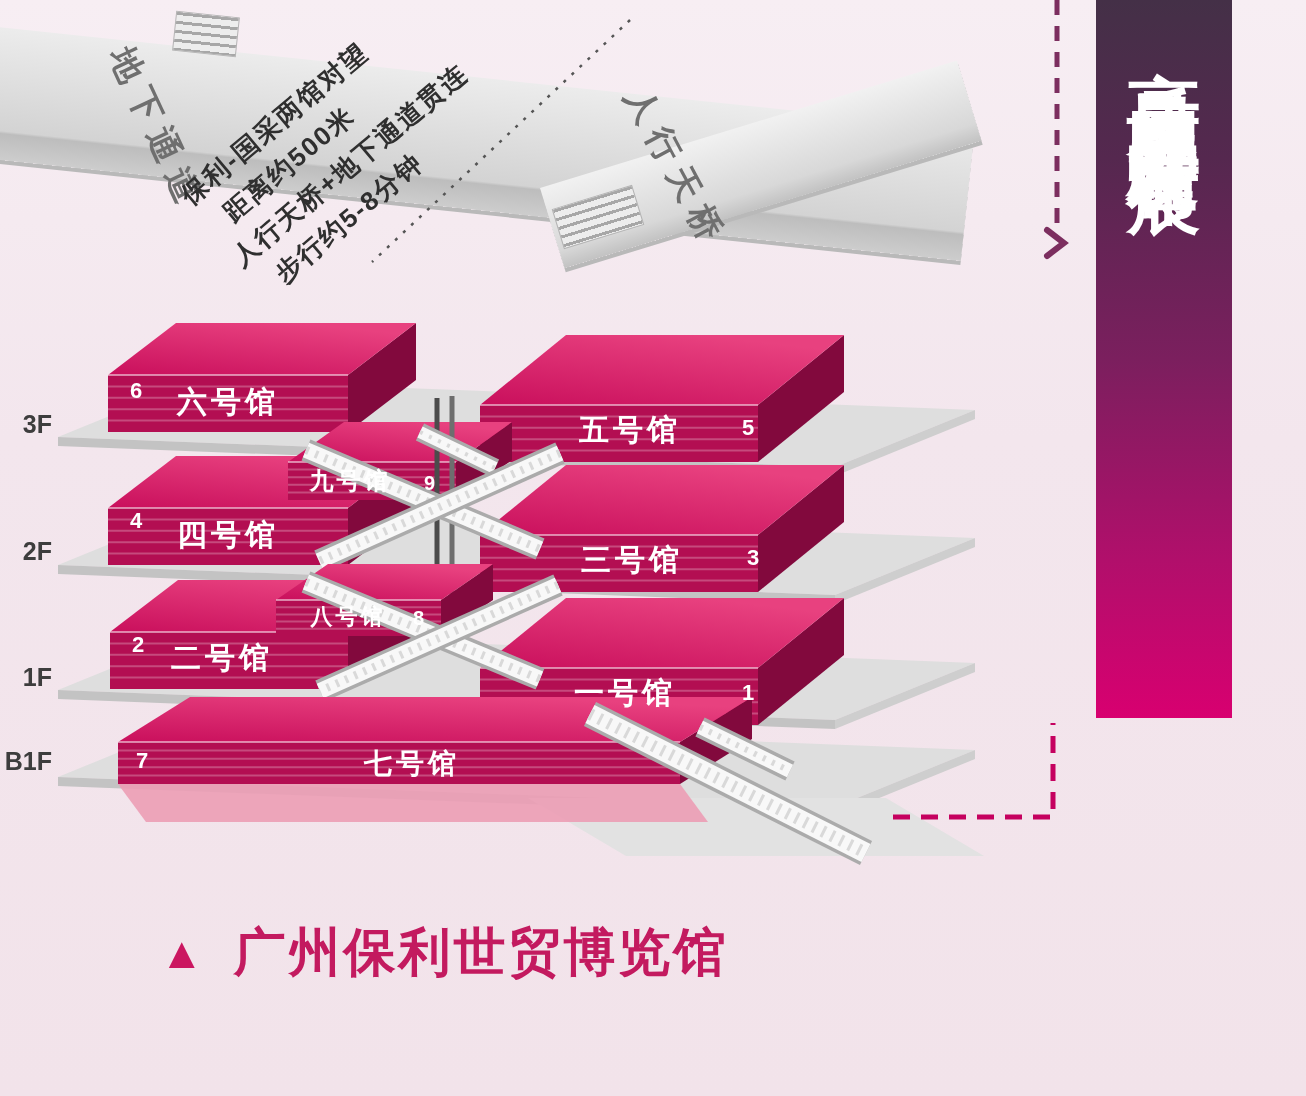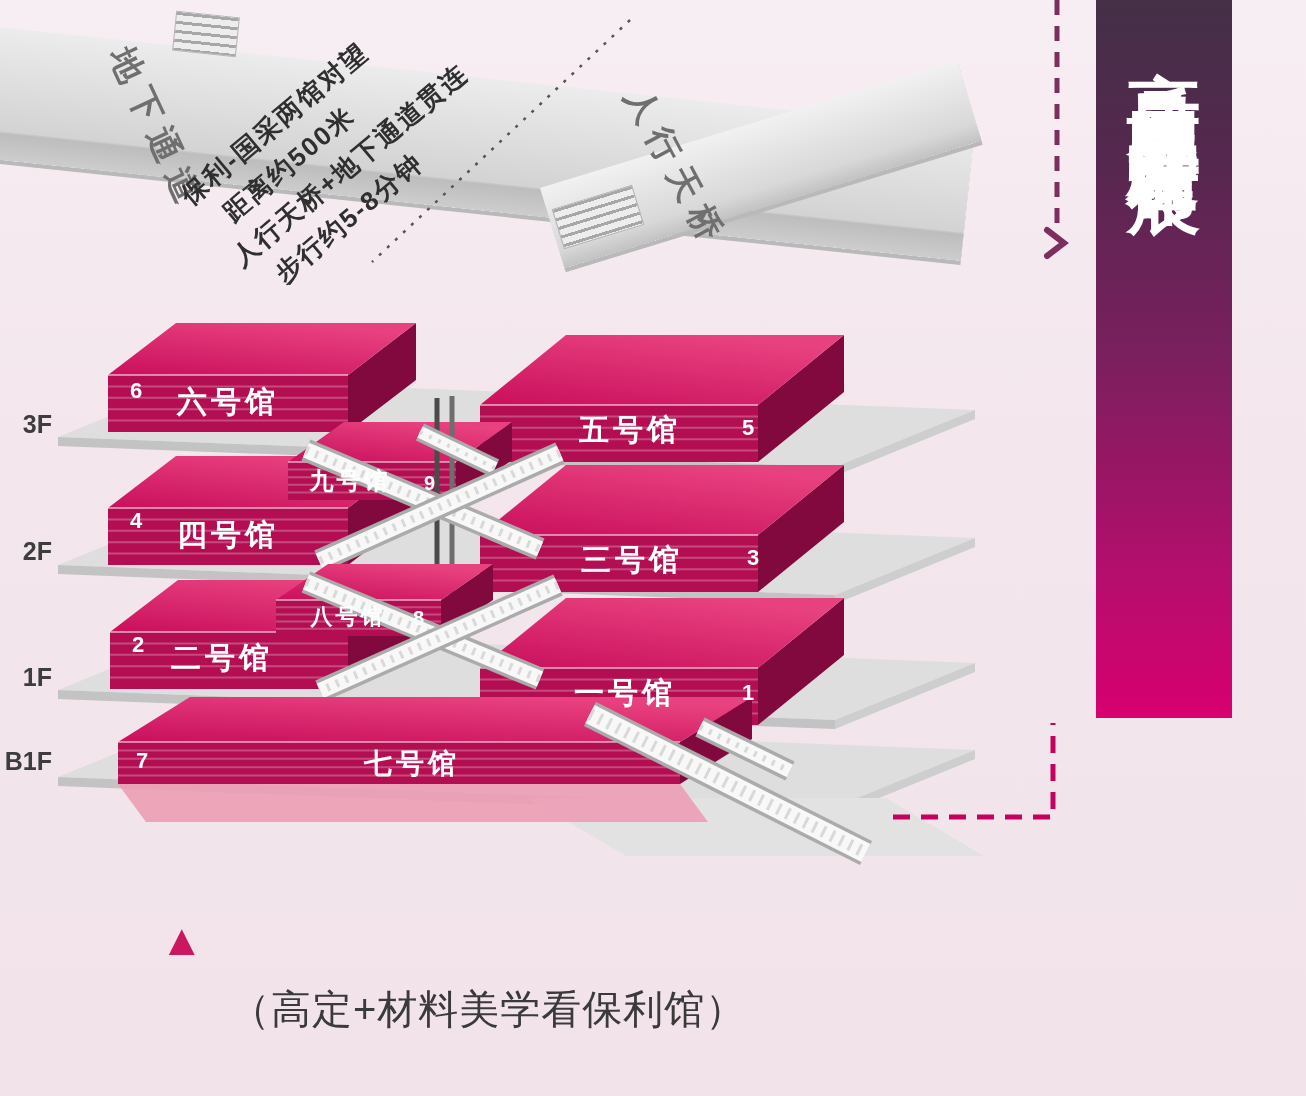--- a/index.html
+++ b/index.html
@@ -212,17 +212,17 @@
     </g>
   </svg>
 
   <div id="banner">
     <div id="banner-text">高质量品牌发布展</div>
   </div>
 
   <div id="caption">
     <div id="cap-row">
       <span id="cap-marker">▲</span>
+      <span id="cap-title">广州保利世贸博览馆</span>
     </div>
-    <div id="cap-sub">（高定+材料美学看保利馆）</div>
   </div>
 
 </div>
 
 </body></html>

